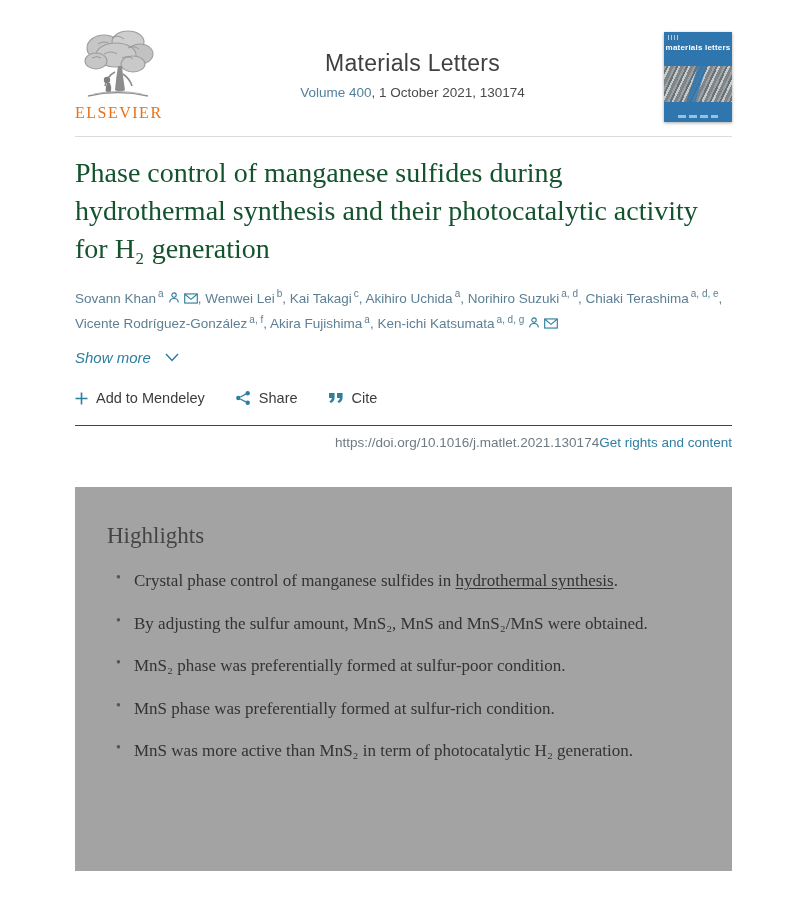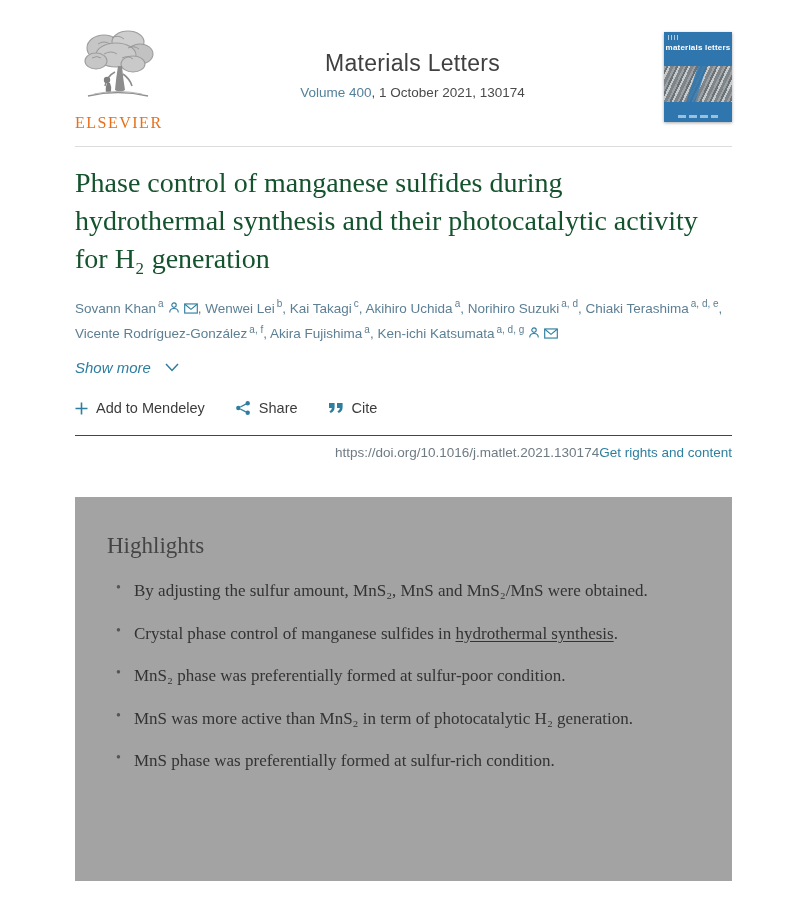--- a/index.html
+++ b/index.html
@@ -5,21 +5,21 @@
   * { margin:0; padding:0; box-sizing:border-box; }
   html,body { width:800px; background:#ffffff; }
   body { height:900px; font-family:"Liberation Sans","DejaVu Sans",sans-serif; color:#3c3c3c; overflow:hidden; }
   .page { width:800px; height:900px; position:relative; }
   .content { margin:0 68px 0 75px; }
 
   
   .header { display:flex; align-items:flex-start; padding-top:28px; }
   .logo-block { width:86px; text-align:center; cursor:pointer; }
   .logo-tree { display:block; margin:0 auto; }
-  .logo-word { font-family:"Liberation Serif","DejaVu Serif",serif; color:#e8701a; font-size:16px; letter-spacing:1.5px; margin-top:10px; }
+  .logo-word { font-family:"Liberation Serif","DejaVu Serif",serif; color:#e8701a; font-size:16px; letter-spacing:1.5px; margin-top:0; }
   .journal-block { flex:1; text-align:center; padding-top:22px; }
   .journal-title { font-size:23px; font-weight:400; color:#404040; letter-spacing:0.3px; }
   .journal-issue { font-size:13.5px; color:#4a4a4a; margin-top:8px; }
   .link-steel { color:#53819c; cursor:pointer; text-decoration:none; }
   .cover { width:68px; height:90px; background:#2f76ae; position:relative; box-shadow:0 1px 3px rgba(0,0,0,.35); cursor:pointer; overflow:hidden; flex:none; margin-top:4px; }
   .cover-title { position:absolute; top:11px; left:0; right:0; text-align:center; color:#ffffff; font-size:8px; font-weight:bold; letter-spacing:.2px; }
   .cover-dots { position:absolute; top:3px; left:4px; width:10px; height:5px;
      background:repeating-linear-gradient(90deg,#cfe3f2 0 1px,transparent 1px 3px); opacity:.8; }
   .cover-img { position:absolute; top:34px; left:0; right:0; height:36px;
      background:
@@ -162,22 +162,22 @@
 
     <div class="doi-row">
       <span class="doi-link">https://doi.org/10.1016/j.matlet.2021.130174</span>
       <span class="rights-link">Get rights and content</span>
     </div>
 
     
     <div class="highlights-box">
       <h2 class="hl-heading">Highlights</h2>
       <ul class="hl-list">
+        <li class="hl-item"><span>Crystal phase control of manganese sulfides in </span><span class="hl-link">hydrothermal synthesis</span><span>.</span></li>
         <li class="hl-item"><span>By adjusting the sulfur amount, MnS₂, MnS and MnS₂/MnS were obtained.</span><span></span></li>
-        <li class="hl-item"><span>Crystal phase control of manganese sulfides in </span><span class="hl-link">hydrothermal synthesis</span><span>.</span></li>
         <li class="hl-item"><span>MnS₂ phase was preferentially formed at sulfur-poor condition.</span><span></span></li>
+        <li class="hl-item"><span>MnS phase was preferentially formed at sulfur-rich condition.</span><span></span></li>
         <li class="hl-item"><span>MnS was more active than MnS₂ in term of photocatalytic H₂ generation.</span><span></span></li>
-        <li class="hl-item"><span>MnS phase was preferentially formed at sulfur-rich condition.</span><span></span></li>
       </ul>
     </div>
 
   </div>
 </div>
 
 </body></html>

